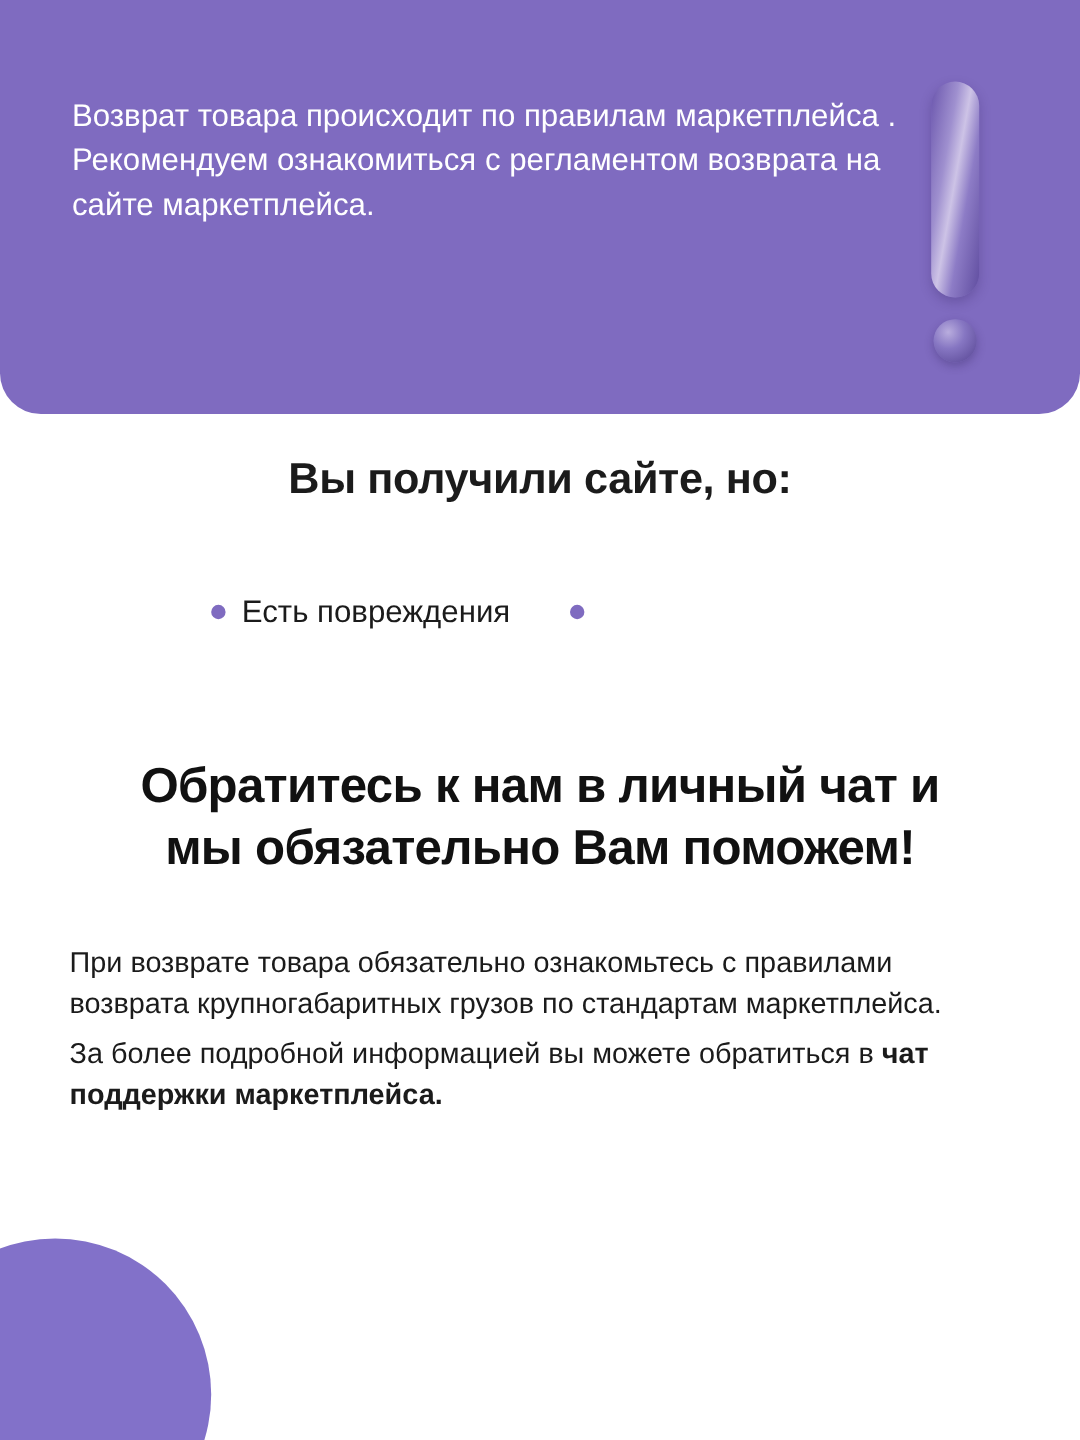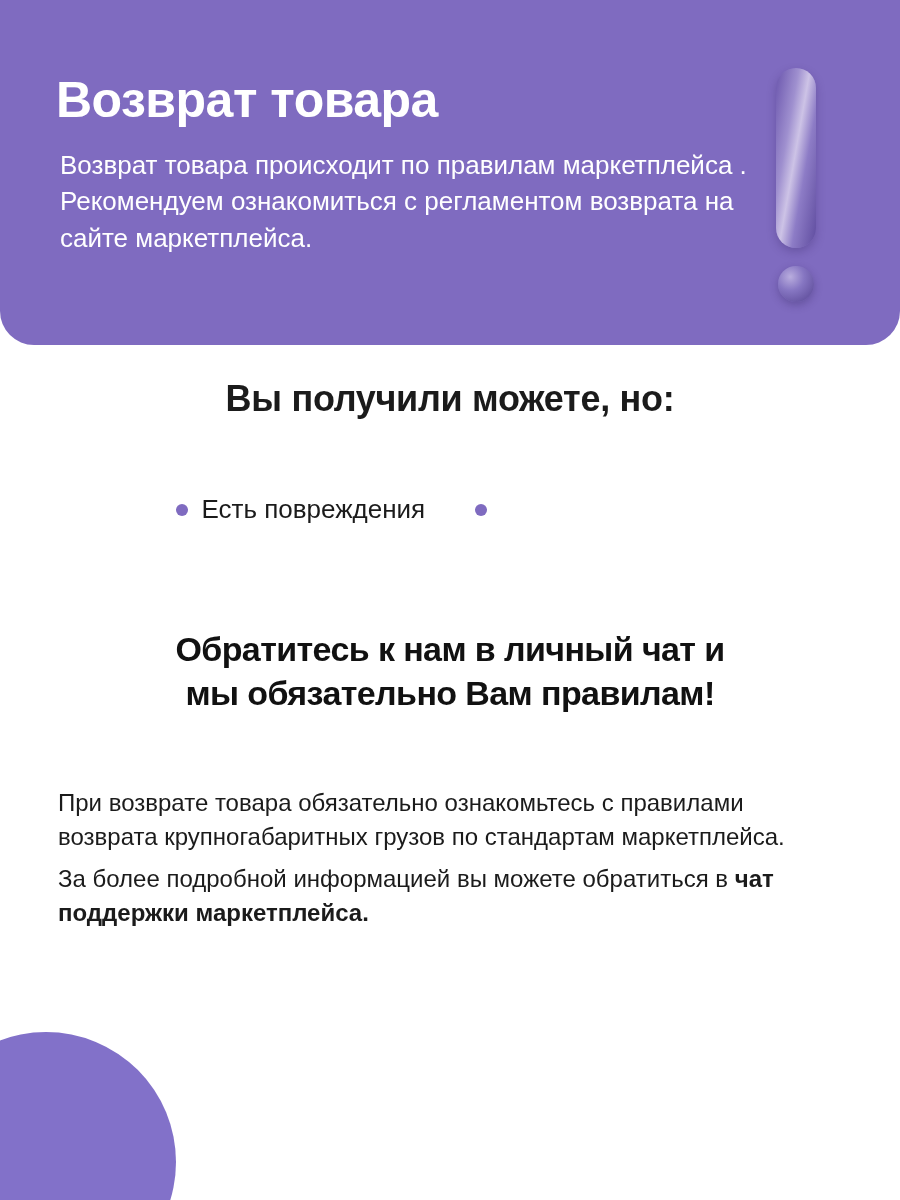--- a/index.html
+++ b/index.html
@@ -128,21 +128,21 @@
     color: #1b1b1b;
   }
 
   
   .cta {
     position: absolute;
     left: 0;
     top: 628px;
     width: 900px;
     text-align: center;
-    font-size: 34px;
+    font-size: 41px;
     font-weight: bold;
     line-height: 1.28;
     color: #111111;
     letter-spacing: -0.6px;
     padding: 0 44px;
     box-sizing: border-box;
   }
 
   
   .body-copy {
@@ -175,45 +175,44 @@
     background: #8271c9;
   }
 </style>
 </head>
 <body>
 
 <div class="page">
 
   <div class="hero">
     <div class="hero-inner">
-      <h1 class="hero-title">Возврат товара</h1>
       <p class="hero-text">Возврат товара происходит по правилам маркетплейса . Рекомендуем ознакомиться с регламентом возврата на сайте маркетплейса.</p>
     </div>
 
     <div class="excl">
       <div class="excl-bar"></div>
       <div class="excl-dot"></div>
     </div>
   </div>
 
-  <div class="sub-heading">Вы получили можете, но:</div>
+  <div class="sub-heading">Вы получили сайте, но:</div>
 
   <div class="bullets">
     <div class="bullet">
       <span class="bullet-dot"></span>
       <span class="bullet-label">Есть повреждения</span>
     </div>
     <div class="bullet">
       <span class="bullet-dot"></span>
     </div>
   </div>
 
   <div class="cta">
     <div>Обратитесь к нам в личный чат и</div>
-    <div>мы обязательно Вам правилам!</div>
+    <div>мы обязательно Вам поможем!</div>
   </div>
 
   <div class="body-copy">
     <p>При возврате товара обязательно ознакомьтесь с правилами возврата крупногабаритных грузов по стандартам маркетплейса.</p>
     <p><span>За более подробной информацией вы можете обратиться в </span><span class="strong">чат поддержки маркетплейса.</span></p>
   </div>
 
   <div class="blob"></div>
 
 </div>

